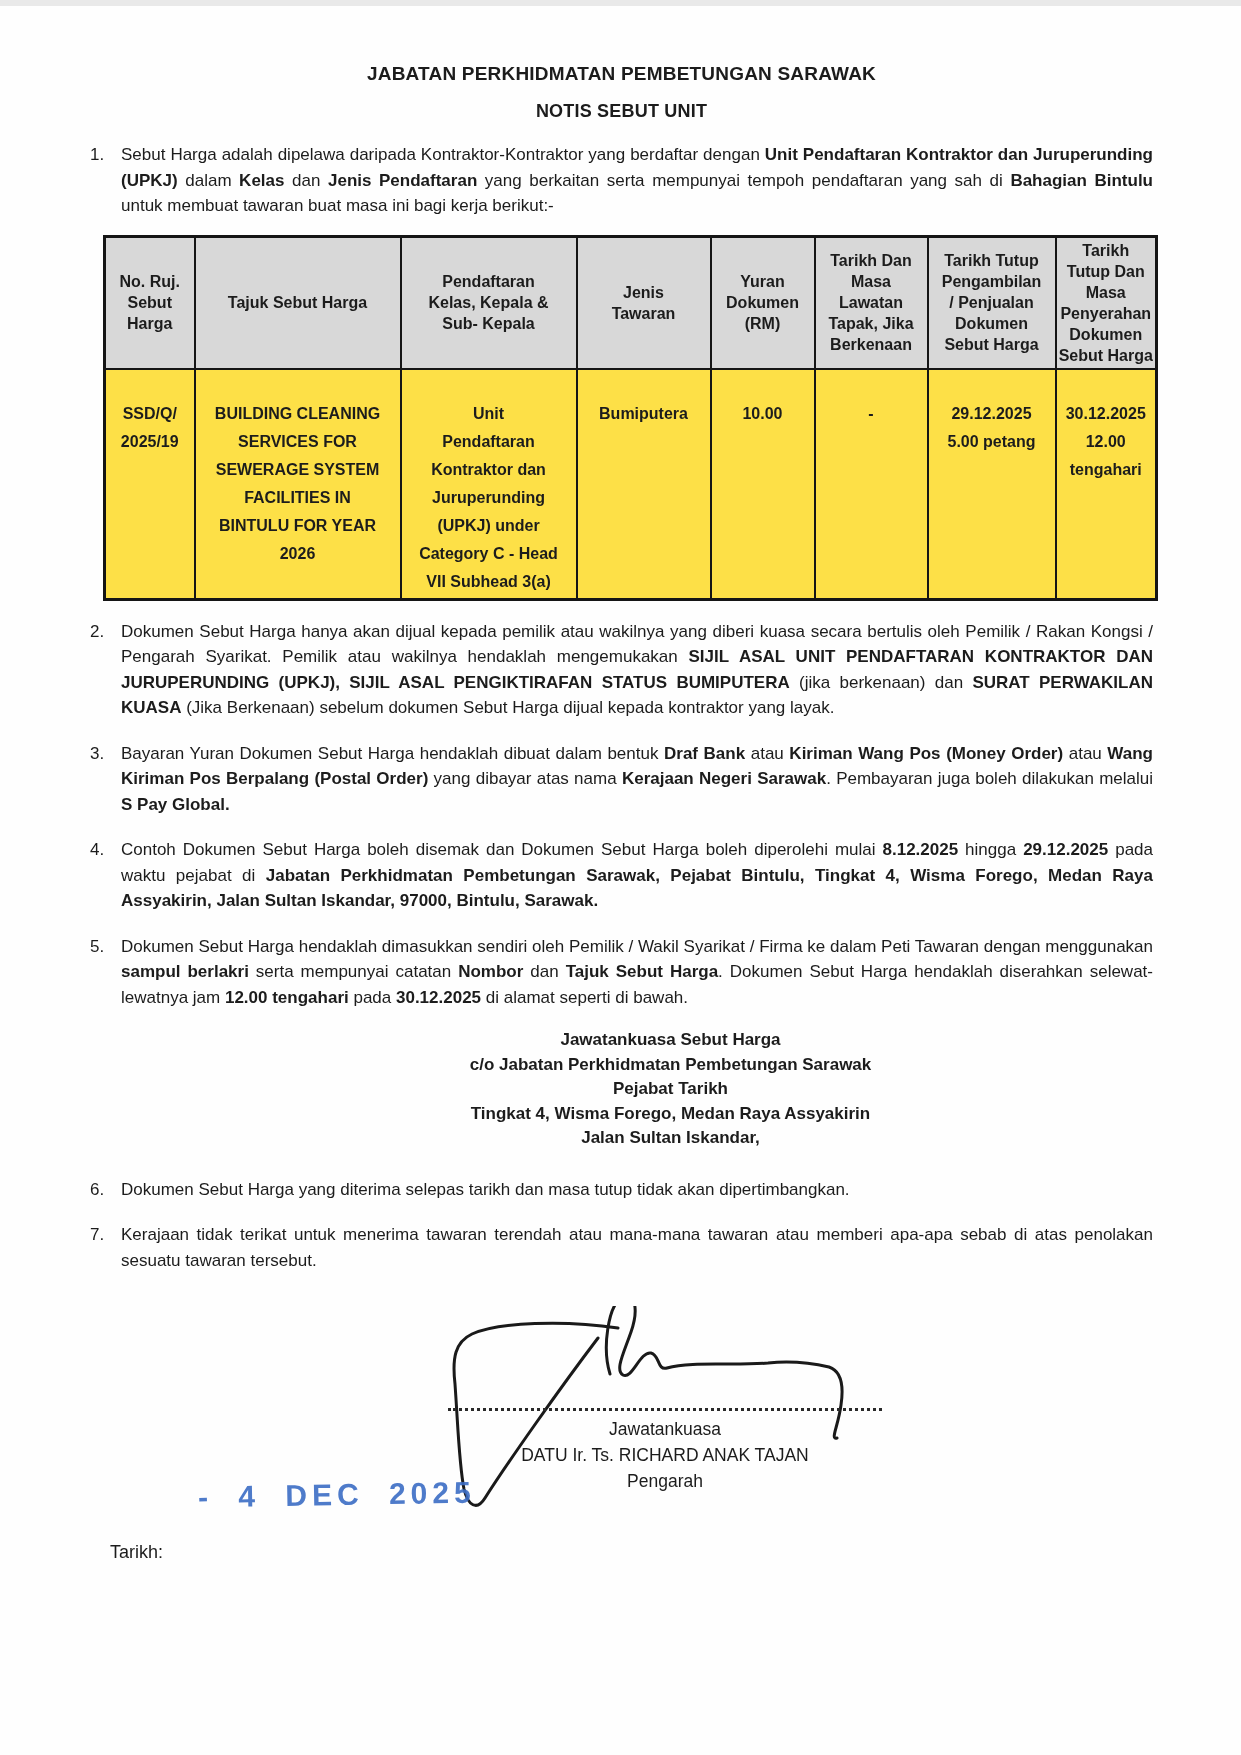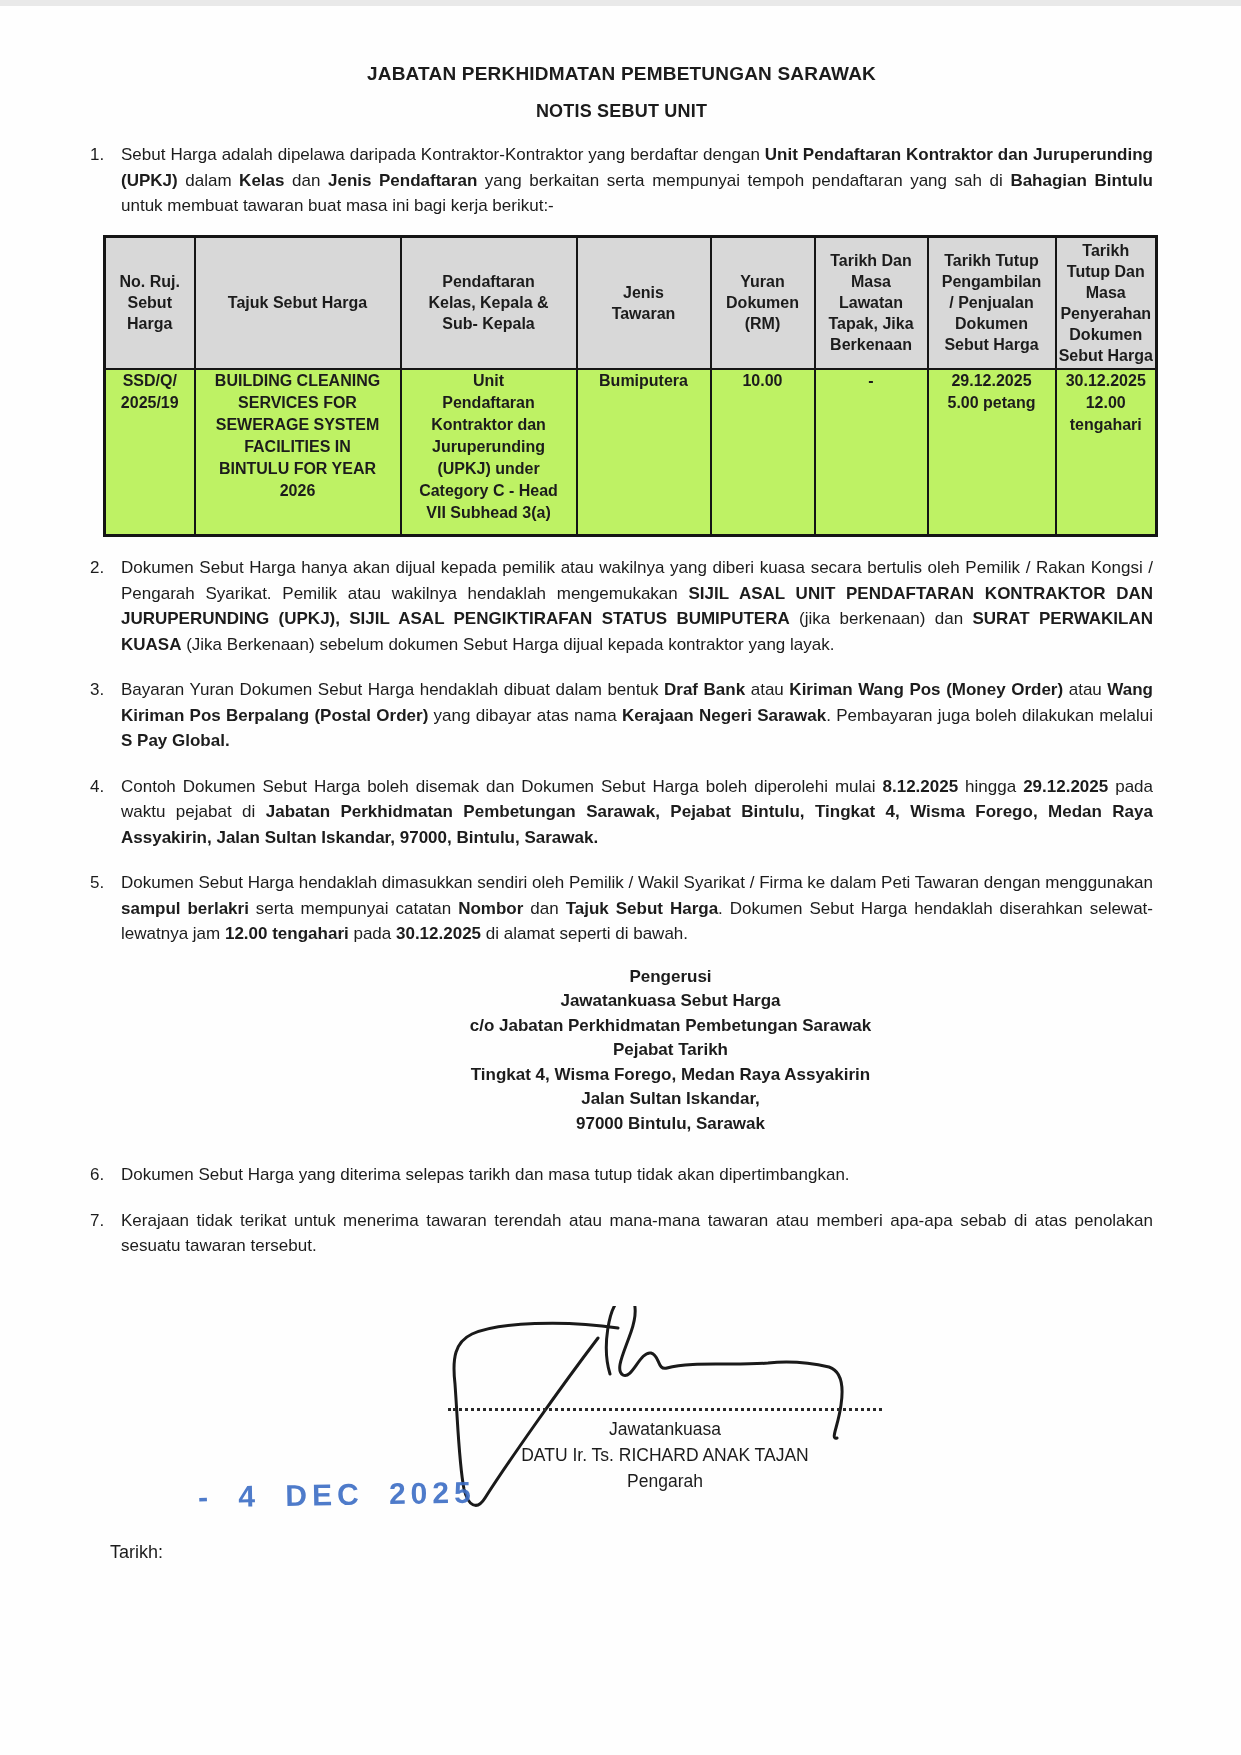--- a/index.html
+++ b/index.html
@@ -49,23 +49,23 @@
   table.quote th{
     background:#d8d8d8;
     vertical-align:middle;
     font-weight:bold;
     line-height:21px;
   }
   table.quote tr.hdr{height:126px;}
   table.quote tr.bodyrow{height:167px;}
   table.quote td{
     vertical-align:top;
-    padding-top:0;
-    line-height:22px;
-    background:#bef264;
+    padding-top:30px;
+    line-height:28px;
+    background:#fde047;
   }
   .pre{white-space:pre-line;}
 
   .address{
     margin-top:18px;
     padding-left:98px;
     text-align:center;
     font-weight:bold;
     font-size:17px;
     line-height:24.5px;
@@ -191,27 +191,25 @@
     <span class="num">4.</span>
     <div class="body"><span>Contoh Dokumen Sebut Harga boleh disemak dan Dokumen Sebut Harga boleh diperolehi mulai </span><span class="b">8.12.2025</span><span> hingga </span><span class="b">29.12.2025</span><span> pada waktu pejabat di </span><span class="b">Jabatan Perkhidmatan Pembetungan Sarawak, Pejabat Bintulu, Tingkat 4, Wisma Forego, Medan Raya Assyakirin, Jalan Sultan Iskandar, 97000, Bintulu, Sarawak.</span></div>
   </div>
 
   <div class="item" id="item-5">
     <span class="num">5.</span>
     <div class="body"><span>Dokumen Sebut Harga hendaklah dimasukkan sendiri oleh Pemilik / Wakil Syarikat / Firma ke dalam Peti Tawaran dengan menggunakan </span><span class="b">sampul berlakri</span><span> serta mempunyai catatan </span><span class="b">Nombor</span><span> dan </span><span class="b">Tajuk Sebut Harga</span><span>. Dokumen Sebut Harga hendaklah diserahkan selewat-lewatnya jam </span><span class="b">12.00 tengahari</span><span> pada </span><span class="b">30.12.2025</span><span> di alamat seperti di bawah.</span></div>
   </div>
 
   <div class="address">
-    <div>Pengerusi</div>
     <div>Jawatankuasa Sebut Harga</div>
     <div>c/o Jabatan Perkhidmatan Pembetungan Sarawak</div>
     <div>Pejabat Tarikh</div>
     <div>Tingkat 4, Wisma Forego, Medan Raya Assyakirin</div>
     <div>Jalan Sultan Iskandar,</div>
-    <div>97000 Bintulu, Sarawak</div>
   </div>
 
   <div class="item" id="item-6">
     <span class="num">6.</span>
     <div class="body"><span>Dokumen Sebut Harga yang diterima selepas tarikh dan masa tutup tidak akan dipertimbangkan.</span></div>
   </div>
 
   <div class="item" id="item-7">
     <span class="num">7.</span>
     <div class="body"><span>Kerajaan tidak terikat untuk menerima tawaran terendah atau mana-mana tawaran atau memberi apa-apa sebab di atas penolakan sesuatu tawaran tersebut.</span></div>

